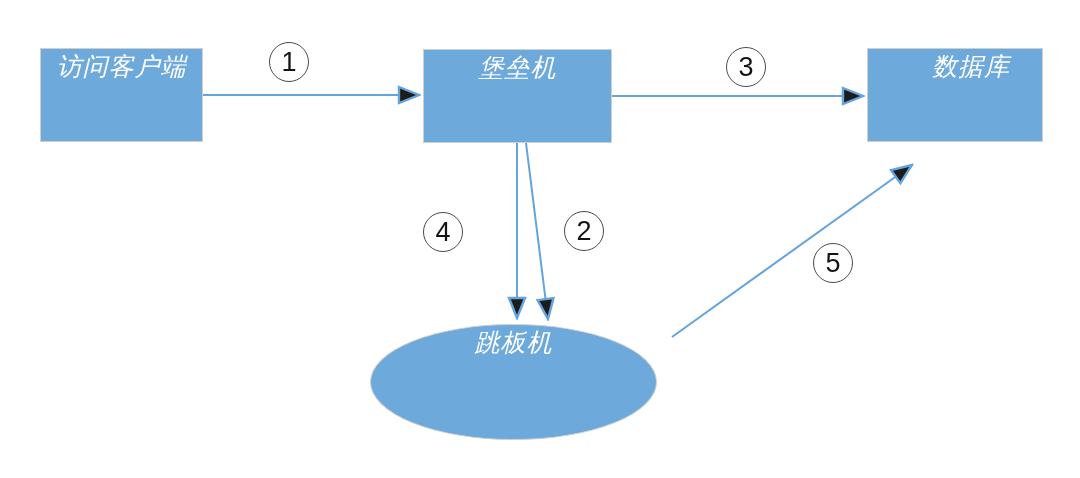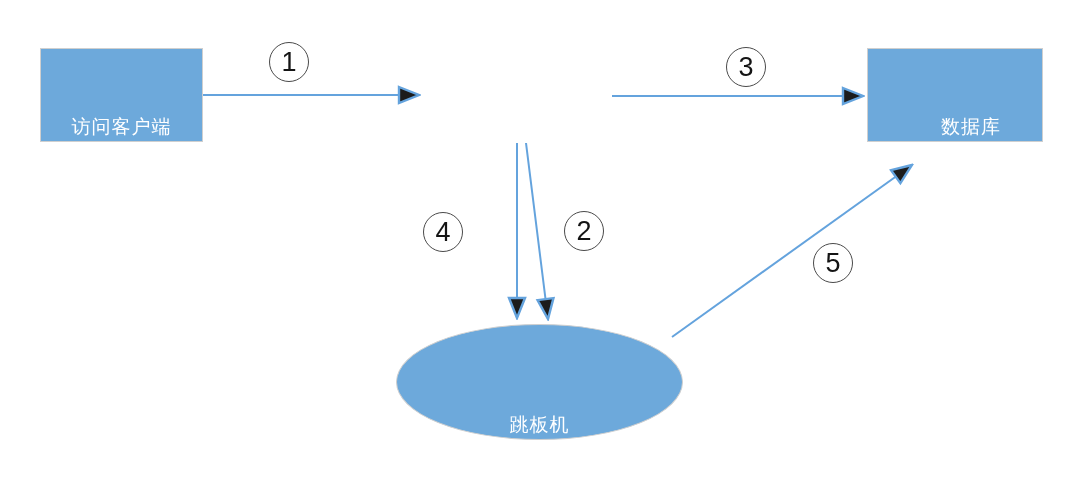--- a/index.html
+++ b/index.html
@@ -15,33 +15,34 @@
     background: var(--bg, #ffffff);
     overflow: hidden;
   }
   .node {
     position: absolute;
     background: var(--node-fill, #6da9db);
     border: 1px solid var(--node-border, #cfcfcf);
     color: var(--node-text, #ffffff);
     display: flex;
     align-items: center;
-    justify-content: flex-end;
+    justify-content: flex-start;
     flex-direction: column;
-    font-size: 19px;
+    font-size: 25px;
     letter-spacing: 1px;
     box-sizing: border-box;
     text-align: center;
     line-height: 1.4;
+    font-style: italic;
   }
   #node-client   { left: 40px;  top: 48px; width: 163px; height: 94px; }
   #node-bastion  { left: 423px; top: 49px; width: 189px; height: 94px; }
   #node-database { left: 867px; top: 48px; width: 176px; height: 94px; padding-left: 32px; }
   #node-jump {
-    left: 396px; top: 324px; width: 287px; height: 116px;
+    left: 370px; top: 324px; width: 287px; height: 116px;
     border-radius: 50%;
   }
   svg.wires {
     position: absolute;
     left: 0; top: 0;
     width: 1080px;
     height: 478px;
     pointer-events: none;
   }
   svg.wires line {
@@ -88,20 +89,23 @@
     <line x1="612" y1="96" x2="863" y2="96" marker-end="url(#arrow)"></line>
     <line x1="517" y1="143" x2="517" y2="318" marker-end="url(#arrow)"></line>
     <line x1="526" y1="143" x2="548" y2="319" marker-end="url(#arrow)"></line>
     <line x1="672" y1="337" x2="912" y2="165" marker-end="url(#arrow)"></line>
   </svg>
 
   <div class="node" id="node-client">
     <span>访问客户端</span>
   </div>
 
+  <div class="node" id="node-bastion">
+    <span>堡垒机</span>
+  </div>
 
   <div class="node" id="node-database">
     <span>数据库</span>
   </div>
 
   <div class="node" id="node-jump">
     <span>跳板机</span>
   </div>
 
   <div class="badge" id="badge-1">

